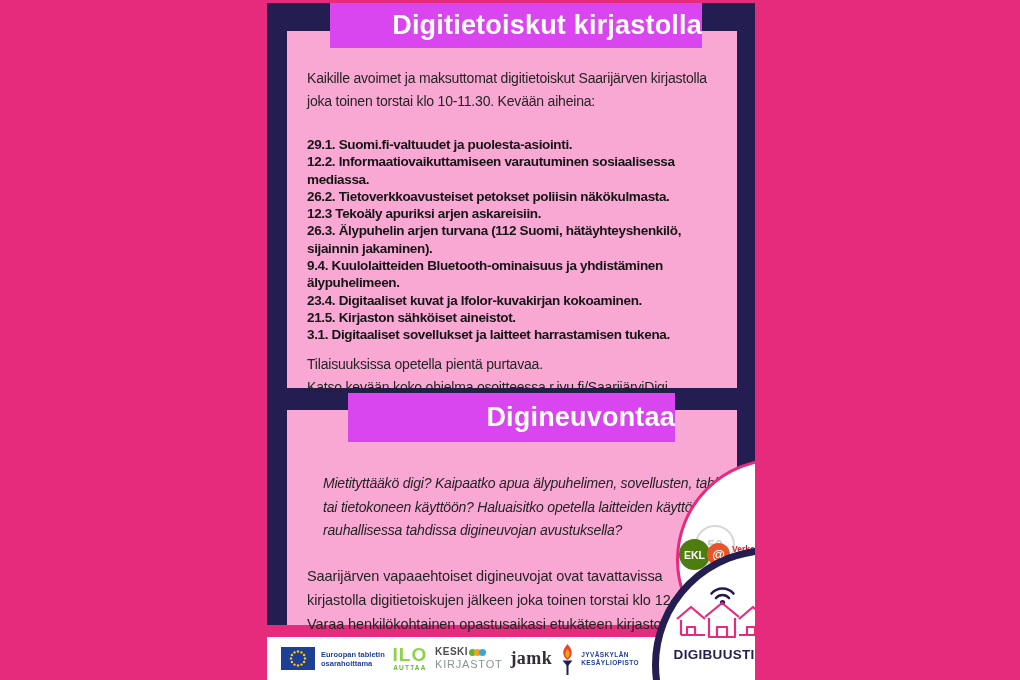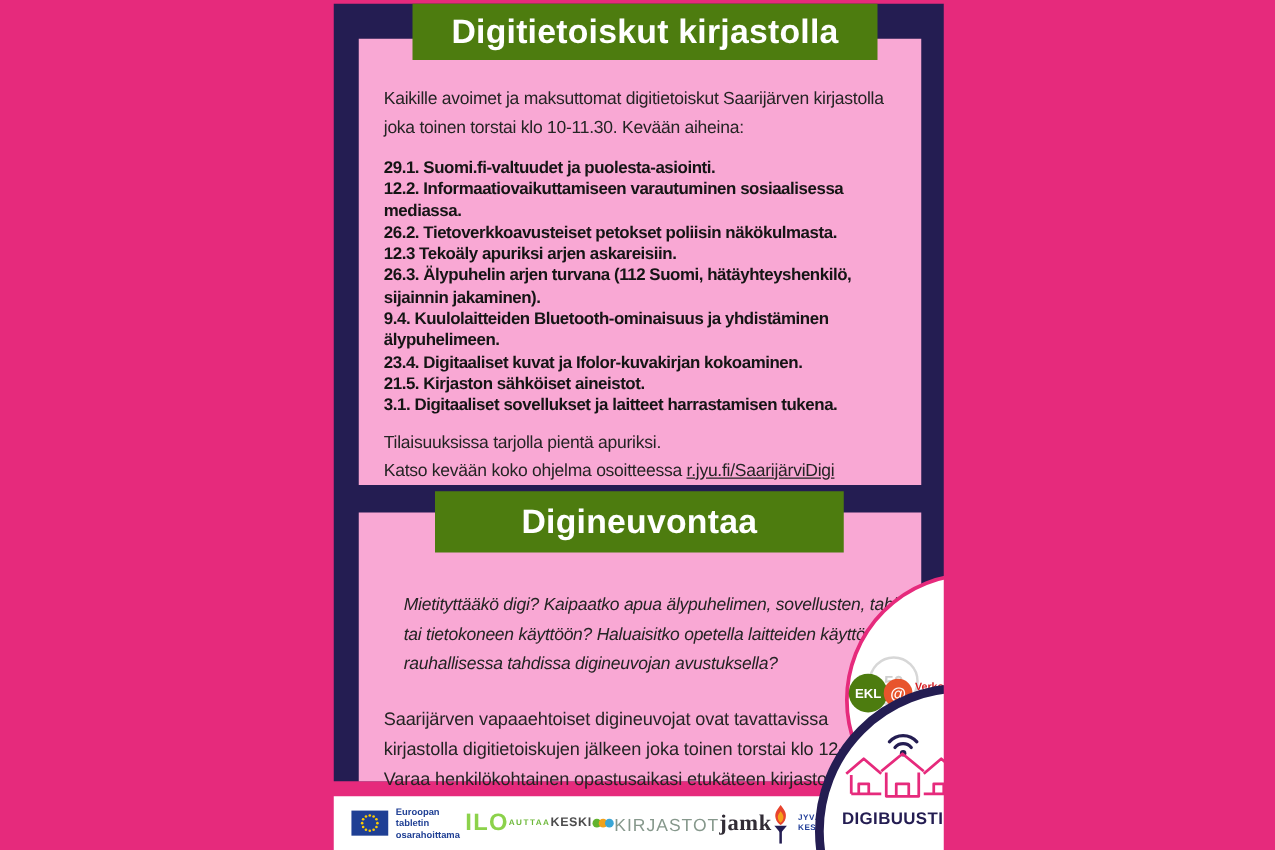--- a/index.html
+++ b/index.html
@@ -8,27 +8,27 @@
     background:#e62a7c;
     font-family:"Liberation Sans",sans-serif;
     color:#1f1f1f;
   }
   
   .poster{position:absolute;left:267px;top:3px;width:490px;height:622px;background:#241d52;z-index:1;}
   .box{position:absolute;left:20px;width:450px;background:#f9a8d4;box-sizing:border-box;}
   .box1{top:28px;height:357px;padding:36px 20px 0 20px;}
   .box2{top:407px;height:215px;padding:46px 20px 0 20px;}
   
-  .banner{position:absolute;background:#4d7c0f;display:flex;align-items:center;justify-content:center;z-index:2;}
+  .banner{position:absolute;background:#d946ef;display:flex;align-items:center;justify-content:flex-end;z-index:2;}
   .banner span{color:#ffffff;font-weight:bold;font-size:27px;letter-spacing:.2px;}
   .banner1{left:330px;top:3px;width:372px;height:45px;}
   .banner2{left:348px;top:393px;width:327px;height:49px;}
   
   .intro{margin:0;font-size:14px;line-height:23px;letter-spacing:-.2px;color:#242424;}
-  .schedule{margin-top:12px;}
+  .schedule{margin-top:23px;}
   .schedule-item{font-size:13.5px;font-weight:bold;line-height:17.3px;letter-spacing:-.35px;color:#151515;}
   .note{margin:9px 0 0 0;font-size:14px;line-height:23px;letter-spacing:-.2px;color:#242424;}
   .more{margin:0;font-size:14px;line-height:23px;letter-spacing:-.2px;color:#242424;}
   .more a{color:#242424;text-decoration:underline;cursor:pointer;}
   .questions{margin:16px;font-style:italic;font-size:14px;line-height:23.5px;letter-spacing:-.2px;width:426px;color:#242424;}
   .info{margin:21px 0 0 0;font-size:14.5px;line-height:24px;letter-spacing:-.1px;width:400px;color:#242424;}
   
   .ekl-circle{position:absolute;left:676px;top:458px;width:204px;height:204px;border-radius:50%;
     background:#fff;border:3px solid #e62a7c;z-index:3;box-sizing:border-box;}
   .ekl-ghost{position:absolute;left:16px;top:64px;width:40px;height:40px;border-radius:50%;
@@ -41,27 +41,27 @@
   .digi-circle{position:absolute;left:652px;top:547px;width:236px;height:236px;border-radius:50%;
     background:#fff;border:7px solid #241d52;z-index:4;box-sizing:border-box;}
   .digi-houses{position:absolute;left:10px;top:32px;}
   .digi-label{position:absolute;left:0px;top:93px;width:115px;text-align:center;
     color:#241d52;font-weight:bold;font-size:13.5px;letter-spacing:.3px;}
   
   .logo-band{position:absolute;left:267px;top:637px;width:490px;height:43px;background:#fff;z-index:2;
     display:flex;align-items:center;justify-content:space-between;padding:0 118px 0 14px;box-sizing:border-box;}
   .logo{display:flex;align-items:center;gap:6px;}
   .eu-text{color:#1f3f94;font-weight:bold;font-size:7.5px;line-height:9px;}
-  .ilo{display:flex;flex-direction:row;align-items:center;line-height:1;}
+  .ilo{display:flex;flex-direction:column;align-items:center;line-height:1;}
   .ilo .l1{color:#8cd24b;font-weight:bold;font-size:19px;letter-spacing:1px;}
   .ilo .l2{color:#6db83a;font-weight:bold;font-size:6.5px;letter-spacing:1.2px;margin-top:1px;}
-  .keski{display:flex;flex-direction:row;line-height:1;}
+  .keski{display:flex;flex-direction:column;line-height:1;}
   .keski-top{display:flex;align-items:center;gap:3px;}
   .keski .l1{color:#4d4d4d;font-weight:bold;font-size:10px;letter-spacing:.5px;}
-  .keski .l2{color:#86988c;font-size:14px;letter-spacing:.8px;margin-top:2px;}
+  .keski .l2{color:#86988c;font-size:11px;letter-spacing:.8px;margin-top:2px;}
   .keski-dots{display:flex;}
   .keski-dots i{width:7px;height:7px;border-radius:50%;display:block;margin-left:-2px;}
   .jamk{color:#322d36;font-weight:bold;font-size:18px;letter-spacing:.5px;font-family:"Liberation Serif",serif;text-align:right;}
   .kesa-text{color:#223f99;font-size:6.5px;line-height:8px;letter-spacing:.4px;font-weight:bold;}
   
   .pink-overlay{position:absolute;left:755px;top:0;width:265px;height:680px;background:#e62a7c;z-index:6;}
 </style>
 </head>
 <body>
 
@@ -75,21 +75,21 @@
           <div class="schedule-item">29.1. Suomi.fi-valtuudet ja puolesta-asiointi.</div>
           <div class="schedule-item">12.2. Informaatiovaikuttamiseen varautuminen sosiaalisessa mediassa.</div>
           <div class="schedule-item">26.2. Tietoverkkoavusteiset petokset poliisin näkökulmasta.</div>
           <div class="schedule-item">12.3 Tekoäly apuriksi arjen askareisiin.</div>
           <div class="schedule-item">26.3. Älypuhelin arjen turvana (112 Suomi, hätäyhteyshenkilö, sijainnin jakaminen).</div>
           <div class="schedule-item">9.4. Kuulolaitteiden Bluetooth-ominaisuus ja yhdistäminen älypuhelimeen.</div>
           <div class="schedule-item">23.4. Digitaaliset kuvat ja Ifolor-kuvakirjan kokoaminen.</div>
           <div class="schedule-item">21.5. Kirjaston sähköiset aineistot.</div>
           <div class="schedule-item">3.1. Digitaaliset sovellukset ja laitteet harrastamisen tukena.</div>
         </div>
-      <p class="note">Tilaisuuksissa tarjolla pientä apuriksi.</p>
+      <p class="note">Tilaisuuksissa opetella pientä purtavaa.</p>
       <p class="more"><span>Katso kevään koko ohjelma osoitteessa </span><a>r.jyu.fi/SaarijärviDigi</a></p>
     </section>
 
     <section class="box box2">
       <p class="questions">Mietityttääkö digi? Kaipaatko apua älypuhelimen, sovellusten, tabletin tai tietokoneen käyttöön? Haluaisitko opetella laitteiden käyttöä rauhallisessa tahdissa digineuvojan avustuksella?</p>
       <p class="info">Saarijärven vapaaehtoiset digineuvojat ovat tavattavissa kirjastolla digitietoiskujen jälkeen joka toinen torstai klo 12-14. Varaa henkilökohtainen opastusaikasi etukäteen kirjaston kautta puh. 044 4598 257. Digineuvonta on maksutonta.</p>
     </section>
   </div>
 
   <div class="banner banner1">

